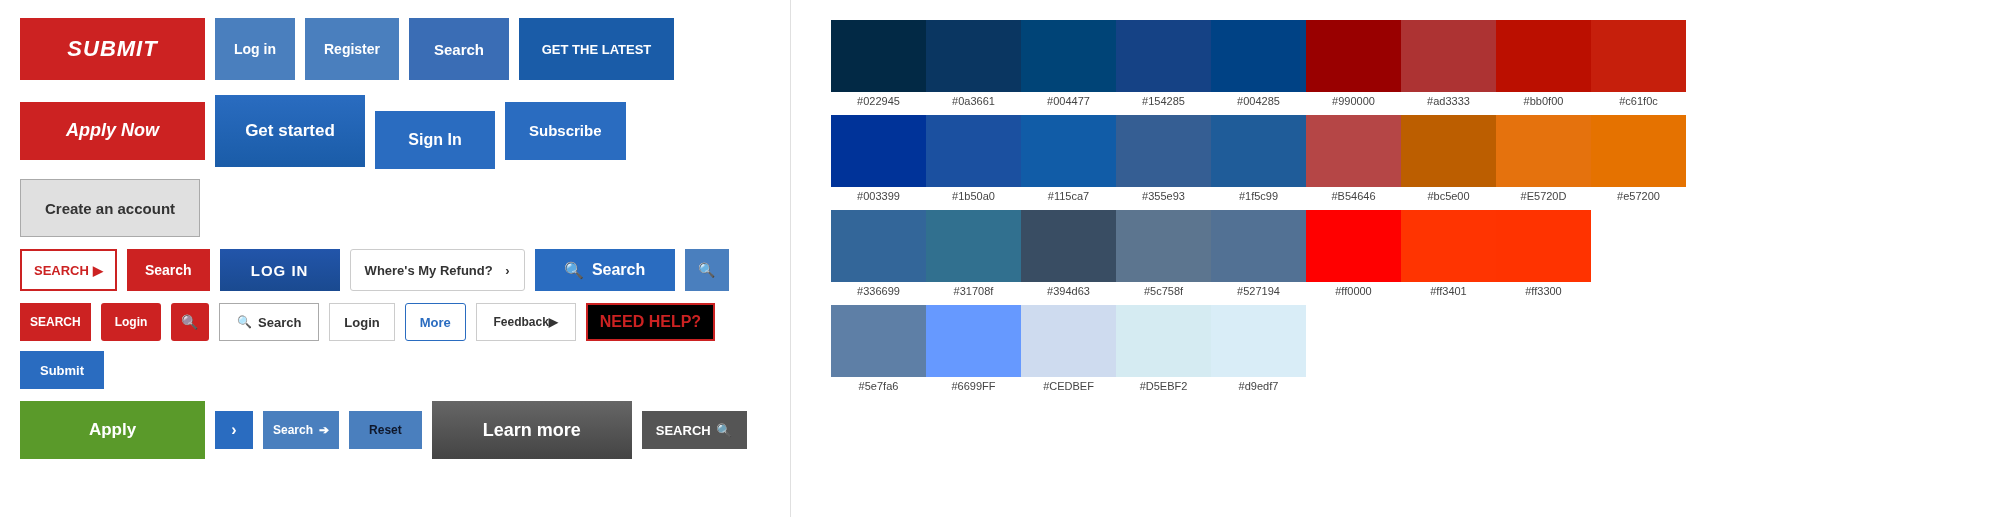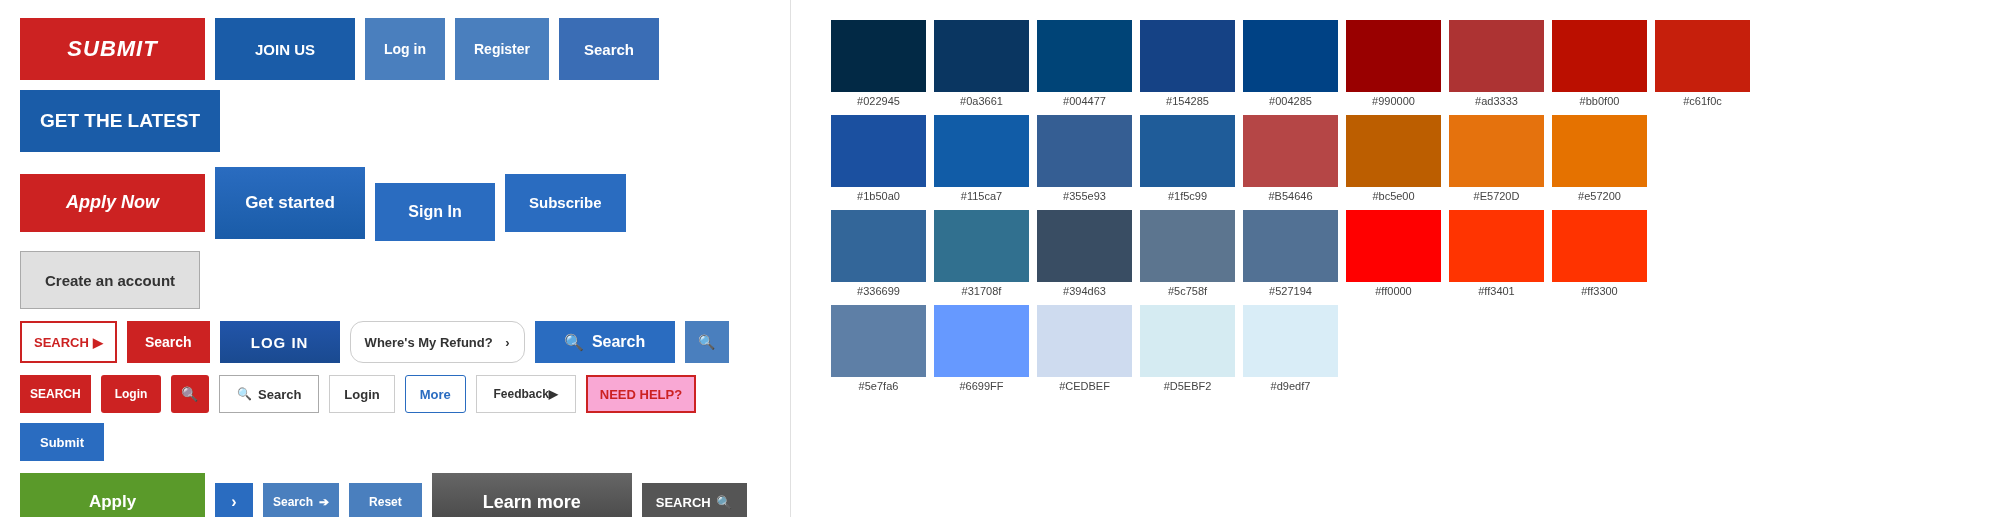--- a/index.html
+++ b/index.html
@@ -94,21 +94,21 @@
       font-weight: bold;
       padding: 10px 24px;
       border: none;
       height: 62px;
       min-width: 100px;
     }
 
     .btn-get-latest {
       background: #1a5ca8;
       color: #fff;
-      font-size: 19px;
+      font-size: 13px;
       font-weight: bold;
       text-transform: uppercase;
       padding: 21px 20px;
       border: none;
       height: 62px;
       min-width: 155px;
     }
 
     
     .btn-apply-now {
@@ -206,21 +206,21 @@
       height: 42px;
       min-width: 120px;
     }
 
     .btn-wheres-refund {
       background: #fff;
       color: #333;
       font-size: 13px;
       padding: 8px 14px;
       border: 1px solid #ccc;
-      border-radius: 13px;
+      border-radius: 3px;
       height: 42px;
       min-width: 175px;
       display: inline-flex;
       align-items: center;
       justify-content: space-between;
     }
 
     .btn-search-icon-large {
       background: #2a6cc0;
       color: #fff;
@@ -321,23 +321,23 @@
       font-size: 12px;
       padding: 6px 14px;
       border: 1px solid #ccc;
       height: 38px;
       min-width: 100px;
       display: inline-flex;
       align-items: center;
     }
 
     .btn-need-help {
-      background: #f9a8d4;
+      background: #000000;
       color: #cc2222;
-      font-size: 13px;
+      font-size: 16px;
       font-weight: bold;
       text-transform: uppercase;
       padding: 6px 12px;
       border: 2px solid #cc2222;
       height: 38px;
       min-width: 105px;
     }
 
     .btn-submit-sm {
       background: #2a6cc0;
@@ -382,21 +382,21 @@
       border: none;
       height: 38px;
       min-width: 72px;
       display: inline-flex;
       align-items: center;
       gap: 6px;
     }
 
     .btn-reset {
       background: #4a7fbe;
-      color: #ffffff;
+      color: #0f172a;
       font-size: 12px;
       font-weight: bold;
       padding: 6px 20px;
       border: none;
       height: 38px;
       min-width: 58px;
     }
 
     .btn-learn-more {
       background: linear-gradient(to bottom, #666, #444);
@@ -429,21 +429,20 @@
       flex: 1;
       padding: 20px 30px;
       display: flex;
       flex-direction: column;
       gap: 8px;
     }
 
     .swatch-row {
       display: flex;
       flex-direction: row;
-      gap: 8px;
       align-items: flex-start;
     }
 
     .swatch {
       display: flex;
       flex-direction: column;
       align-items: center;
       gap: 3px;
     }
 
@@ -464,21 +463,20 @@
       margin: 0 10px;
     }
   </style>
 </head>
 <body>
 
 <div class="left-panel">
 
   <div class="btn-row">
     <button class="btn btn-submit">SUBMIT</button>
-    <button class="btn btn-join-us">JOIN US</button>
     <button class="btn btn-login-blue">Log in</button>
     <button class="btn btn-register">Register</button>
     <button class="btn btn-search-blue-outline">Search</button>
     <button class="btn btn-get-latest">GET THE LATEST</button>
   </div>
 
   <div class="btn-row">
     <button class="btn btn-apply-now">Apply Now</button>
     <button class="btn btn-get-started">Get started</button>
     <button class="btn btn-sign-in">Sign In</button>
@@ -580,20 +578,24 @@
       <div class="swatch">
         <div class="swatch-box" style="background: rgb(187, 15, 0);"></div>
         <span class="swatch-label">#bb0f00</span>
       </div>
       <div class="swatch">
         <div class="swatch-box" style="background: rgb(198, 31, 12);"></div>
         <span class="swatch-label">#c61f0c</span>
       </div>
     </div>
   <div class="swatch-row">
+  <div class="swatch">
+        <div class="swatch-box" style="background: rgb(0, 51, 153);"></div>
+        <span class="swatch-label">#003399</span>
+      </div>
       <div class="swatch">
         <div class="swatch-box" style="background: rgb(27, 80, 160);"></div>
         <span class="swatch-label">#1b50a0</span>
       </div>
       <div class="swatch">
         <div class="swatch-box" style="background: rgb(17, 92, 167);"></div>
         <span class="swatch-label">#115ca7</span>
       </div>
       <div class="swatch">
         <div class="swatch-box" style="background: rgb(53, 94, 147);"></div>

